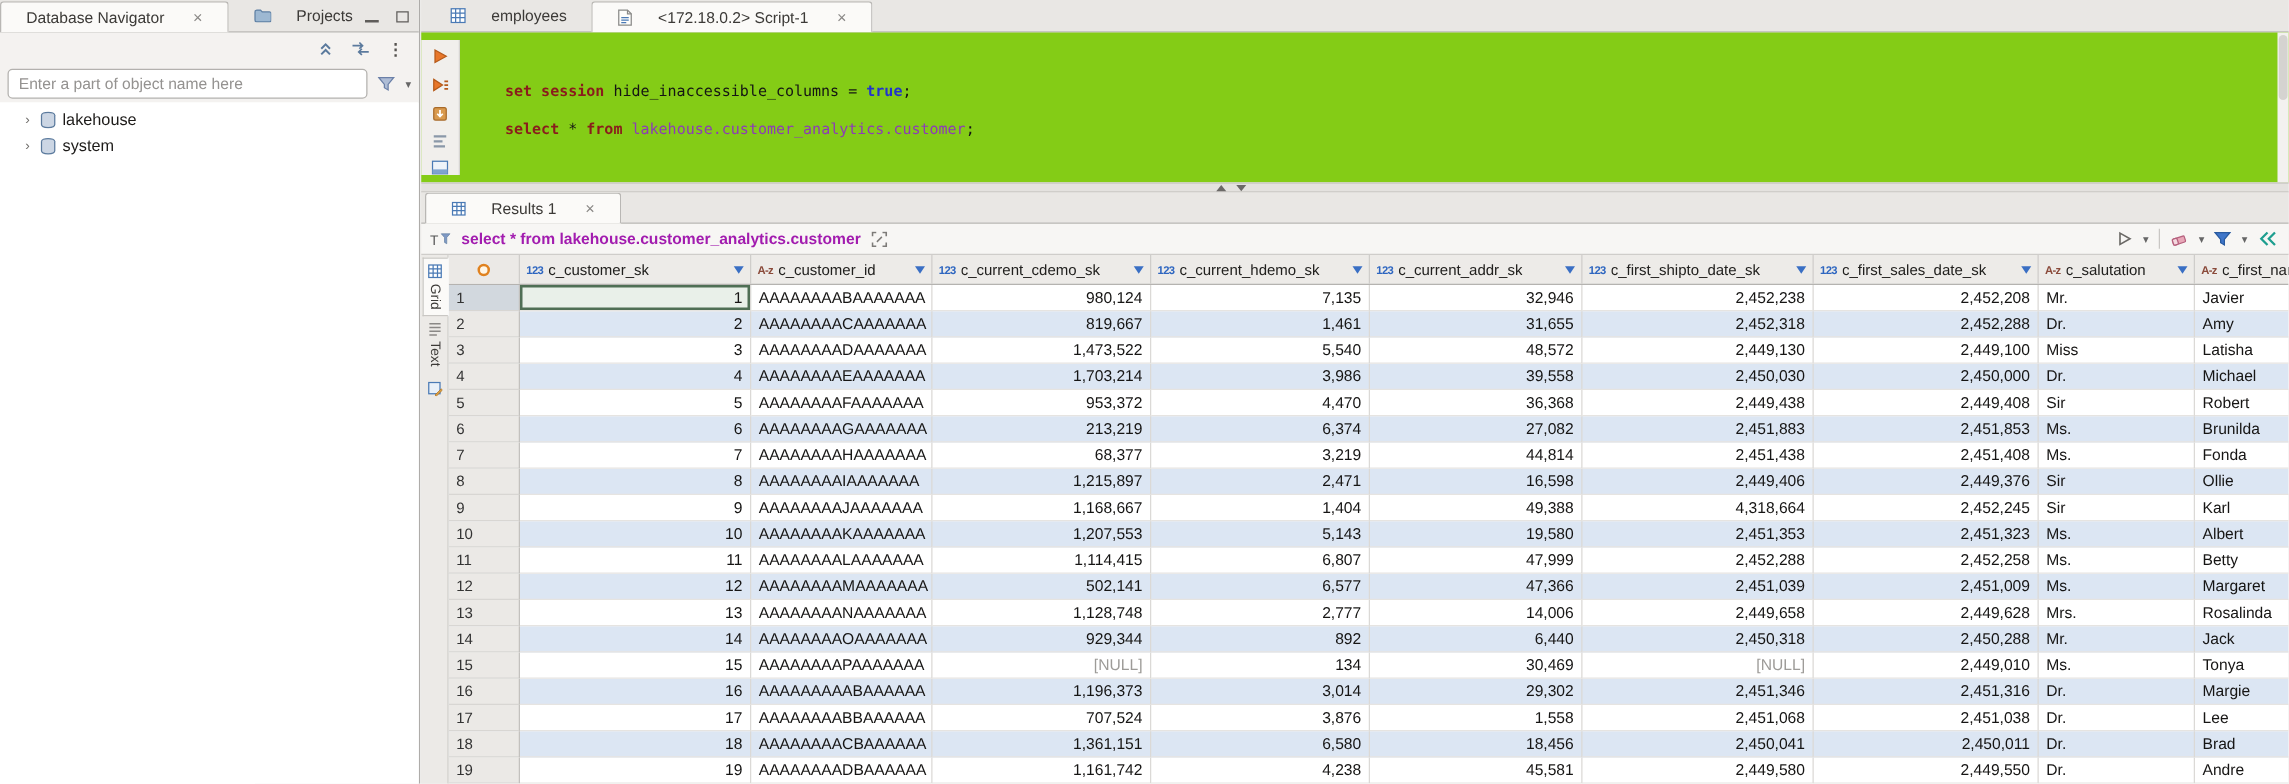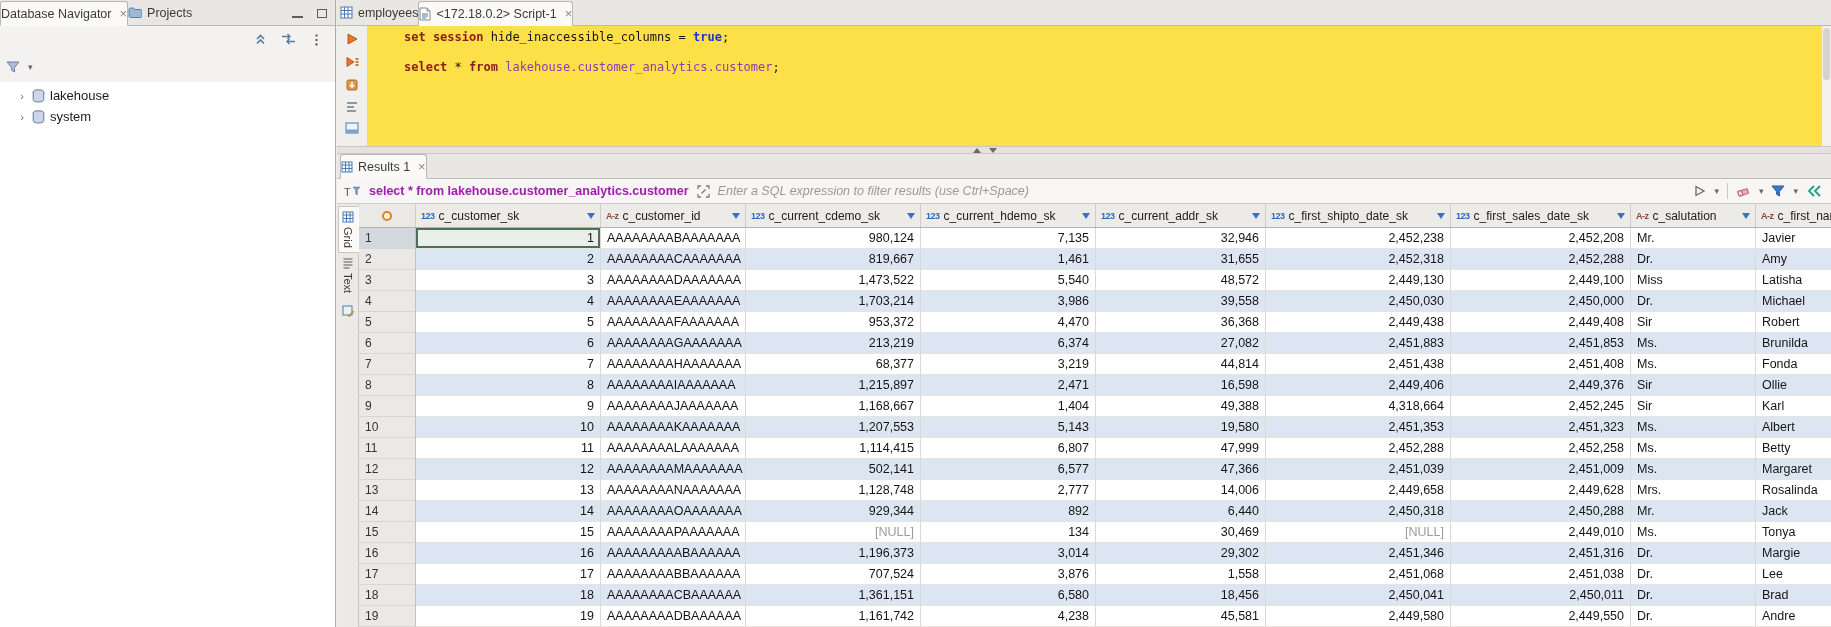--- a/index.html
+++ b/index.html
@@ -4,21 +4,21 @@
 <style>
   * { margin:0; padding:0; box-sizing:border-box; }
   html,body { width:1831px; height:627px; }
   body { font-family:"Liberation Sans",sans-serif; font-size:13px; color:#222;
          background:#ecebe9; overflow:hidden; }
   .app { position:relative; width:1831px; height:627px; }
 
   
   .tabbar { height:26px; background:#e9e7e4; border-bottom:1px solid #bcbab7;
             display:flex; align-items:flex-end; position:relative; flex:none; }
-  .tab { display:inline-flex; align-items:center; gap:5px; height:25px; padding:0 0;
+  .tab { display:inline-flex; align-items:center; gap:20px; height:25px; padding:0 20px;
          font-size:12.5px; color:#3c3a37; white-space:nowrap; cursor:default; }
   .tab.active { background:#fbfaf8; border:1px solid #b9b7b4; border-bottom:1px solid #fbfaf8;
                 border-radius:3px 3px 0 0; margin-bottom:-1px; }
   .close { color:#8a8886; font-size:13px; line-height:1; margin-left:3px; }
 
   
   .nav-panel { position:absolute; left:0; top:0; width:336px; height:100%;
                background:#fff; border-right:1px solid #aeaca9; display:flex; flex-direction:column; }
   .winbtns { position:absolute; right:8px; top:0; height:26px; display:flex; align-items:center; gap:14px; }
   .min-bar { display:inline-block; width:11px; height:2px; background:#5f5d5a; }
@@ -37,21 +37,21 @@
   .twist { width:16px; text-align:center; color:#6f6d6a; font-size:11px; flex:none; }
   .twist.open { transform:rotate(90deg); }
   .tree-row.selected .twist { color:#e9efe9; }
   .tree-icon { margin:0 5px 0 2px; display:flex; flex:none; }
   .tree-detail { color:#d9e1da; font-size:12px; margin-left:8px; }
   .indent { width:14px; flex:none; }
 
   
   .main { position:absolute; left:337px; top:0; right:0; height:100%; }
   .editor-tabbar { padding-left:3px; }
-  .editor { position:absolute; top:26px; left:0; right:0; height:120px; background:#fde047; display:flex; }
+  .editor { position:absolute; top:26px; left:0; right:0; height:120px; background:#84cc16; display:flex;align-items:center; }
   .ed-toolbar { width:31px; background:#f1efec; border-right:1px solid #d6d4d1; flex:none;
                 display:flex; flex-direction:column; align-items:center; padding-top:6px; gap:9px; }
   .code { padding:4px 0 0 36px; font-family:"DejaVu Sans Mono",monospace; font-size:12px;
           line-height:15px; white-space:pre; }
   .tk-kw  { color:#8a1c1c; font-weight:bold; }
   .tk-lit { color:#2233cc; font-weight:bold; }
   .tk-tbl { color:#8d3bb8; }
   .tk-pl, .tk-op { color:#141414; }
   .ed-scroll { position:absolute; right:0; top:0; width:9px; height:120px; background:#f3f1ef; }
   .ed-thumb { position:absolute; right:1px; top:2px; width:7px; height:52px; background:#d5d3d0; border-radius:4px; }
@@ -143,20 +143,21 @@
       <span class="icon-btn">
         <svg width="15" height="12">
             <path d="M1 3.5h8M6.5 1L9 3.5 6.5 6" fill="none" stroke="#5b7a9d" stroke-width="1.4"></path>
             <path d="M14 8.5H6M8.5 11L6 8.5 8.5 6" fill="none" stroke="#5b7a9d" stroke-width="1.4"></path>
           </svg>
       </span>
       <span class="icon-btn" style="color:#55534f;font-weight:bold;">⋮</span>
     </div>
 
     <div class="nav-search">
+      <input class="search-input" placeholder="Enter a part of object name here" style="">
       <span class="icon-btn">
         <svg width="14" height="13">
             <path d="M1 1h12L8.5 6.5V11l-3-1.8V6.5z" fill="#aebdd6" stroke="#6b80a8"></path>
           </svg>
       </span>
       <span class="chev">▾</span>
     </div>
 
     <div class="tree">
       <div class="tree-row">
@@ -274,21 +275,20 @@
               <path d="M9 2h7l-2.6 3V10l-1.8-1.1V5z" fill="#7f99c4" stroke="#5b7a9d" stroke-width="0.5"></path>
             </svg>
         </span>
         <span class="filter-query">select * from lakehouse.customer_analytics.customer</span>
         <span class="icon-btn">
           <svg width="13" height="13">
               <path d="M1 4V1h3M9 1h3v3M12 9v3H9M4 12H1V9" fill="none" stroke="#7d7b78" stroke-width="1.3"></path>
               <path d="M4.5 8.5l4-4" stroke="#7d7b78" stroke-width="1.2"></path>
             </svg>
         </span>
-        <span class="filter-placeholder">Enter a SQL expression to filter results (use Ctrl+Space)</span>
         <div class="filter-right">
           <span class="icon-btn">
             <svg width="12" height="12">
                 <path d="M2 1.5l8 4.5-8 4.5z" fill="none" stroke="#6b6966" stroke-width="1.3"></path>
               </svg>
           </span>
           <span class="chev">▾</span>
           <span class="vsep"></span>
           <span class="icon-btn">
             <svg width="15" height="13">

